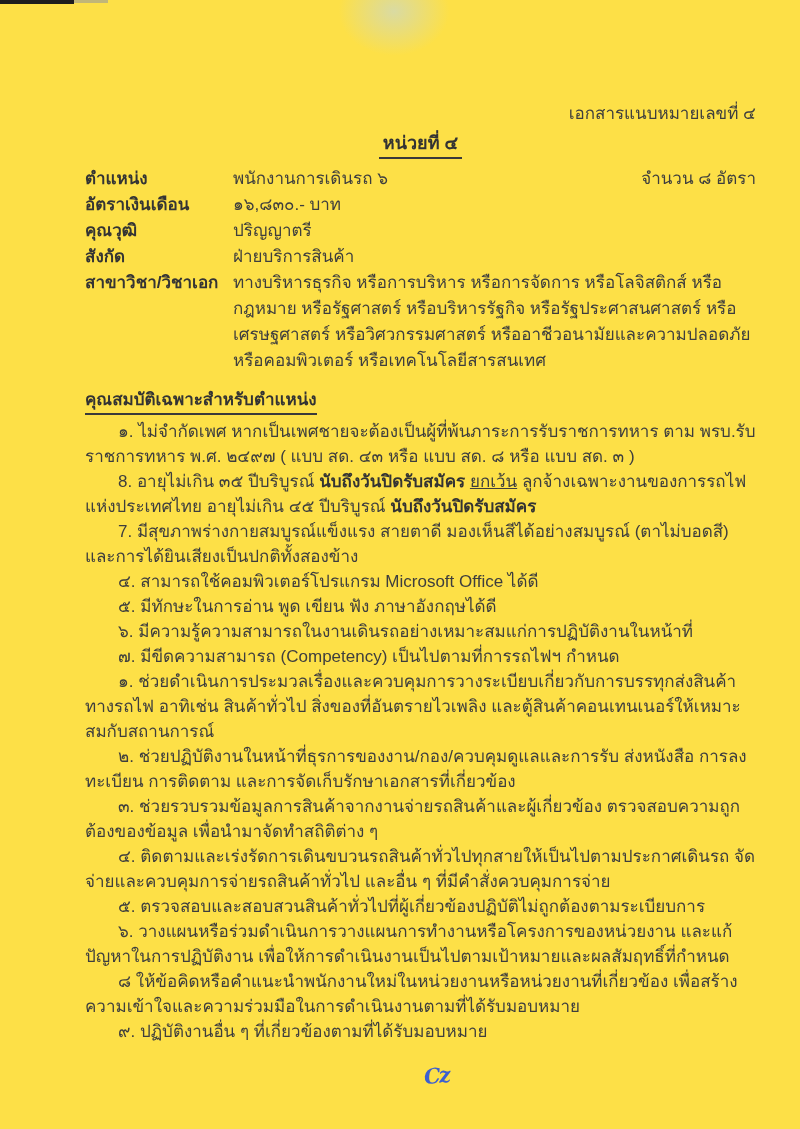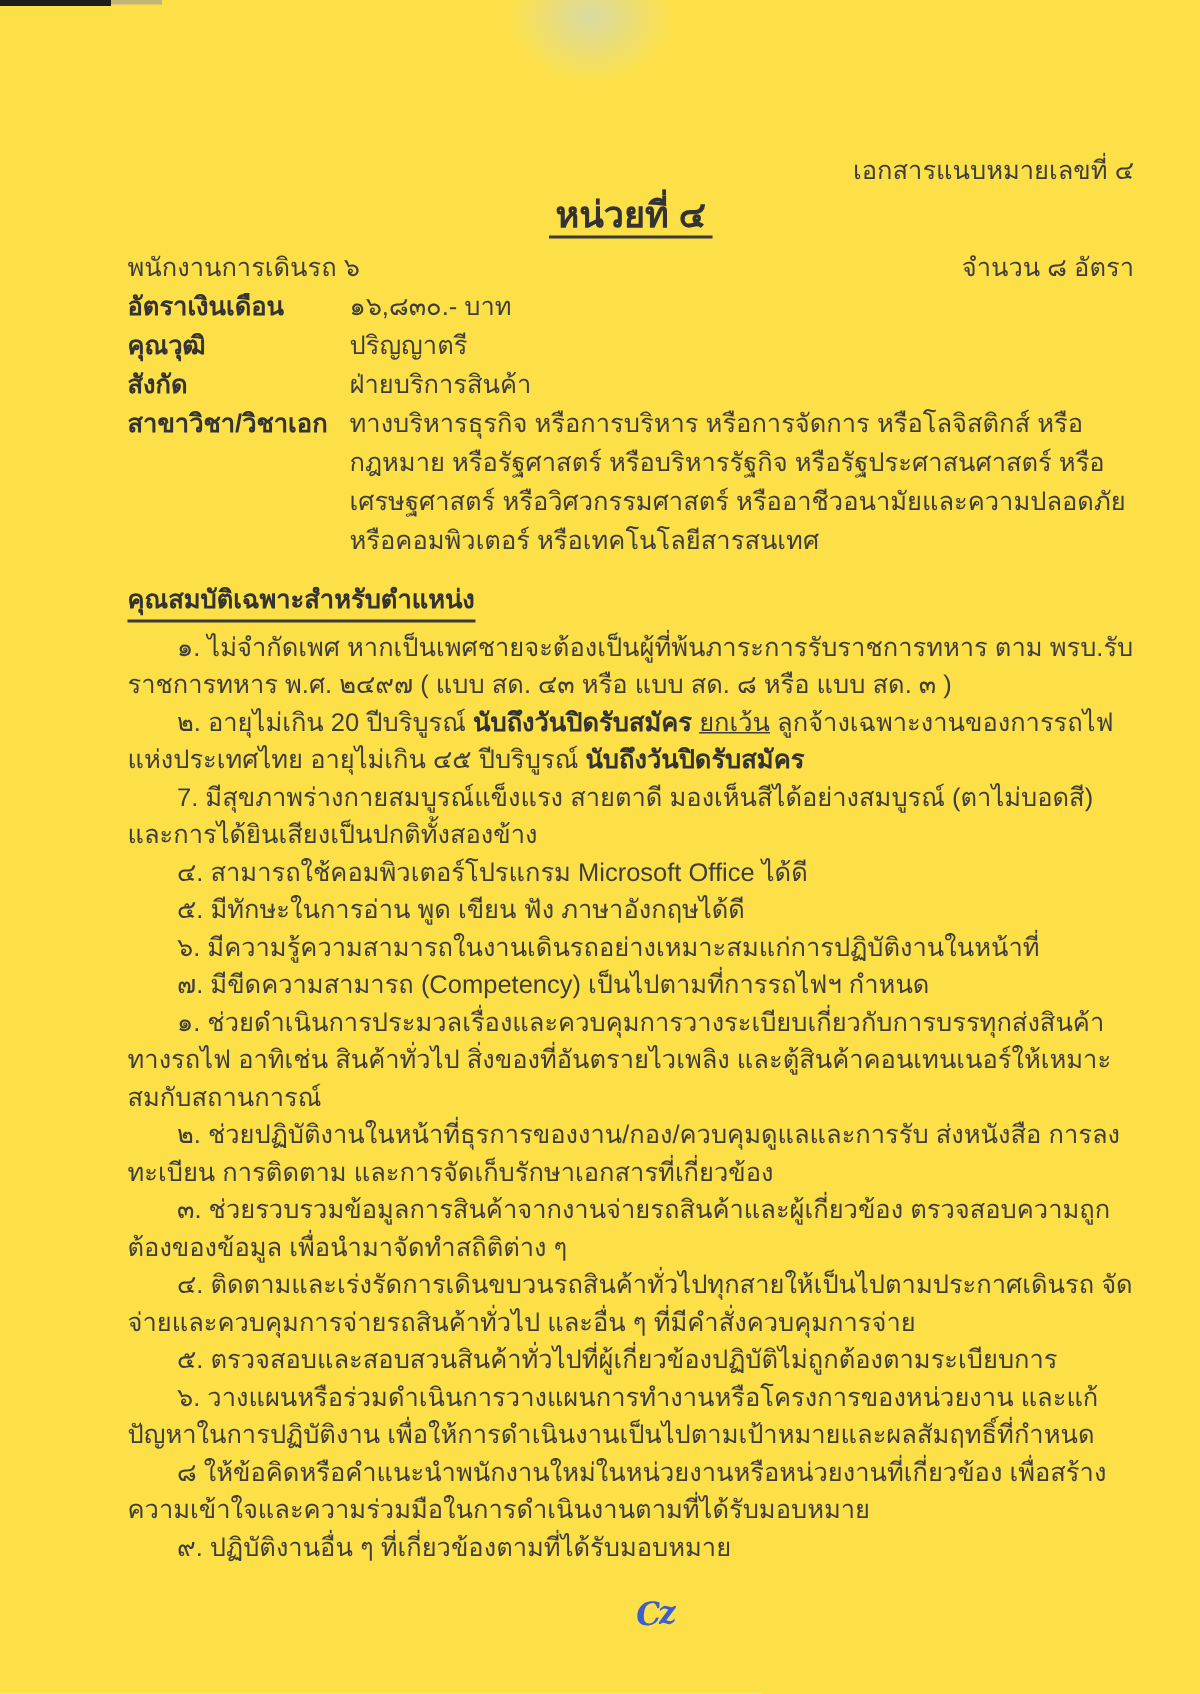--- a/index.html
+++ b/index.html
@@ -11,21 +11,21 @@
     font-family:"Liberation Sans", sans-serif;
     color:#3e3e3e;
     font-size:17px;
     line-height:25px;
   }
   .content{position:absolute;left:85px;right:44px;top:0;}
   .doc-ref{padding-top:101px;text-align:right;}
   .main-title{margin-top:5px;text-align:center;}
   .main-title span{
     display:inline-block;
-    font-weight:bold;font-size:24px;color:#333;
+    font-weight:bold;font-size:18px;color:#333;
     border-bottom:2px solid #3a3a3a;
     padding:0 4px 1px 4px;
   }
   .info{margin-top:7px;}
   .info-row{display:flex;line-height:26px;}
   .info-label{width:148px;flex:0 0 148px;font-weight:bold;color:#343434;}
   .info-value{flex:1;}
   .headcount{white-space:nowrap;text-align:center;}
   .section-heading{margin-top:13px;margin-bottom:4px;}
   .section-heading span{
@@ -63,20 +63,21 @@
 
   <div class="content">
     <div class="doc-ref">เอกสารแนบหมายเลขที่ ๔</div>
 
     <div class="main-title">
       <span>หน่วยที่ ๔</span>
     </div>
 
     <div class="info">
       <div class="info-row">
+        <div class="info-label">ตำแหน่ง</div>
         <div class="info-value">พนักงานการเดินรถ ๖</div>
         <div class="headcount">จำนวน ๘ อัตรา</div>
       </div>
       <div class="info-row">
         <div class="info-label">อัตราเงินเดือน</div>
         <div class="info-value">๑๖,๘๓๐.- บาท</div>
       </div>
       <div class="info-row">
         <div class="info-label">คุณวุฒิ</div>
         <div class="info-value">ปริญญาตรี</div>
@@ -88,21 +89,21 @@
       <div class="info-row">
         <div class="info-label">สาขาวิชา/วิชาเอก</div>
         <div class="info-value">ทางบริหารธุรกิจ หรือการบริหาร หรือการจัดการ หรือโลจิสติกส์ หรือกฎหมาย หรือรัฐศาสตร์ หรือบริหารรัฐกิจ หรือรัฐประศาสนศาสตร์ หรือเศรษฐศาสตร์ หรือวิศวกรรมศาสตร์ หรืออาชีวอนามัยและความปลอดภัย หรือคอมพิวเตอร์ หรือเทคโนโลยีสารสนเทศ</div>
       </div>
     </div>
 
     <div class="section-heading">
       <span>คุณสมบัติเฉพาะสำหรับตำแหน่ง</span>
     </div>
     <p class="item">๑. ไม่จำกัดเพศ หากเป็นเพศชายจะต้องเป็นผู้ที่พ้นภาระการรับราชการทหาร ตาม พรบ.รับราชการทหาร พ.ศ. ๒๔๙๗ ( แบบ สด. ๔๓ หรือ แบบ สด. ๘ หรือ แบบ สด. ๓ )</p>
-    <p class="item"><span>๒. อายุไม่เกิน 20 ปีบริบูรณ์ </span><span class="b">นับถึงวันปิดรับสมัคร</span><span> </span><span class="u">ยกเว้น</span><span> ลูกจ้างเฉพาะงานของการรถไฟแห่งประเทศไทย อายุไม่เกิน ๔๕ ปีบริบูรณ์ </span><span class="b">นับถึงวันปิดรับสมัคร</span></p>
+    <p class="item"><span>8. อายุไม่เกิน ๓๕ ปีบริบูรณ์ </span><span class="b">นับถึงวันปิดรับสมัคร</span><span> </span><span class="u">ยกเว้น</span><span> ลูกจ้างเฉพาะงานของการรถไฟแห่งประเทศไทย อายุไม่เกิน ๔๕ ปีบริบูรณ์ </span><span class="b">นับถึงวันปิดรับสมัคร</span></p>
     <p class="item">7. มีสุขภาพร่างกายสมบูรณ์แข็งแรง สายตาดี มองเห็นสีได้อย่างสมบูรณ์ (ตาไม่บอดสี) และการได้ยินเสียงเป็นปกติทั้งสองข้าง</p>
     <p class="item">๔. สามารถใช้คอมพิวเตอร์โปรแกรม Microsoft Office ได้ดี</p>
     <p class="item">๕. มีทักษะในการอ่าน พูด เขียน ฟัง ภาษาอังกฤษได้ดี</p>
     <p class="item">๖. มีความรู้ความสามารถในงานเดินรถอย่างเหมาะสมแก่การปฏิบัติงานในหน้าที่</p>
     <p class="item">๗. มีขีดความสามารถ (Competency) เป็นไปตามที่การรถไฟฯ กำหนด</p>
 
     <p class="item">๑. ช่วยดำเนินการประมวลเรื่องและควบคุมการวางระเบียบเกี่ยวกับการบรรทุกส่งสินค้าทางรถไฟ อาทิเช่น สินค้าทั่วไป สิ่งของที่อันตรายไวเพลิง และตู้สินค้าคอนเทนเนอร์ให้เหมาะสมกับสถานการณ์</p>
     <p class="item">๒. ช่วยปฏิบัติงานในหน้าที่ธุรการของงาน/กอง/ควบคุมดูแลและการรับ ส่งหนังสือ การลงทะเบียน การติดตาม และการจัดเก็บรักษาเอกสารที่เกี่ยวข้อง</p>
     <p class="item">๓. ช่วยรวบรวมข้อมูลการสินค้าจากงานจ่ายรถสินค้าและผู้เกี่ยวข้อง ตรวจสอบความถูกต้องของข้อมูล เพื่อนำมาจัดทำสถิติต่าง ๆ</p>
     <p class="item">๔. ติดตามและเร่งรัดการเดินขบวนรถสินค้าทั่วไปทุกสายให้เป็นไปตามประกาศเดินรถ จัดจ่ายและควบคุมการจ่ายรถสินค้าทั่วไป และอื่น ๆ ที่มีคำสั่งควบคุมการจ่าย</p>

